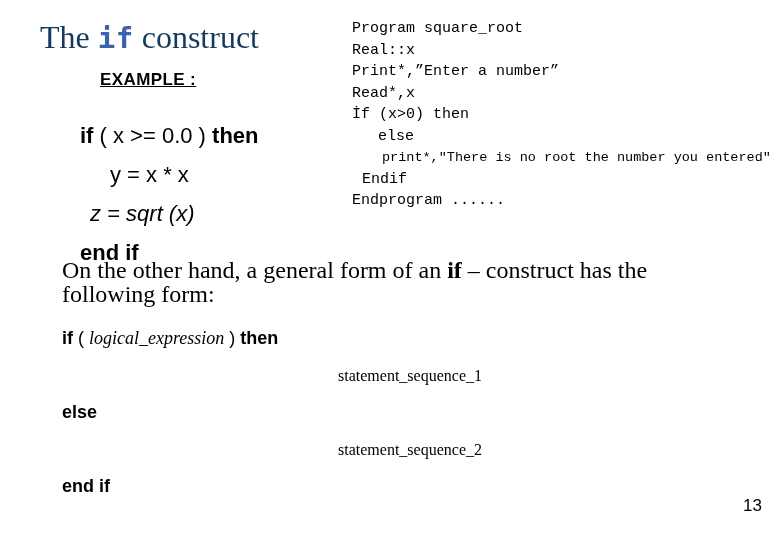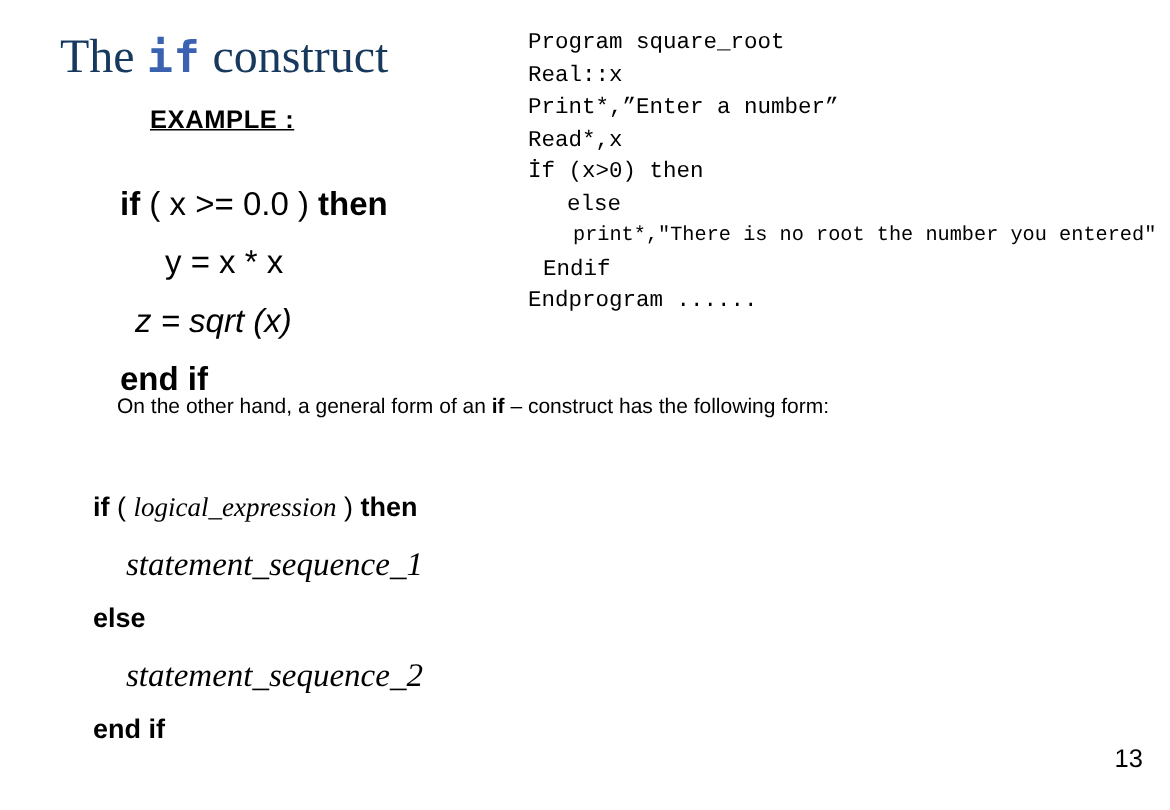--- a/index.html
+++ b/index.html
@@ -93,45 +93,46 @@
     white-space: nowrap;
   }
   .code-right .r-i1 { padding-left: 26px; }
   .code-right .r-i2 { padding-left: 30px; }
   .code-right .r-i3 { padding-left: 10px; }
   .code-right .small { font-size: 13.5px; }
 
   
   .body-para {
     position: absolute;
-    left: 78px;
+    left: 62px;
     top: 258px;
     width: 680px;
-    font-size: 14px;
+    font-size: 24px;
     line-height: 24px;
+    font-family: Liberation Serif, serif;
   }
 
   
   .general-form {
     position: absolute;
     left: 62px;
     top: 320px;
     width: 420px;
     font-size: 18px;
   }
   .general-form .ln {
     display: block;
     white-space: nowrap;
     line-height: 37px;
   }
   .general-form .stmt {
     padding-left: 22px;
     font-family: "Liberation Serif", "DejaVu Serif", serif;
-    font-style: italic;
-    font-size: 22px;
+    font-size: 16px;
+    text-align: right;
   }
   .ital {
     font-family: "Liberation Serif", "DejaVu Serif", serif;
     font-style: italic;
   }
 
   
   .page-number {
     position: absolute;
     right: 18px;

